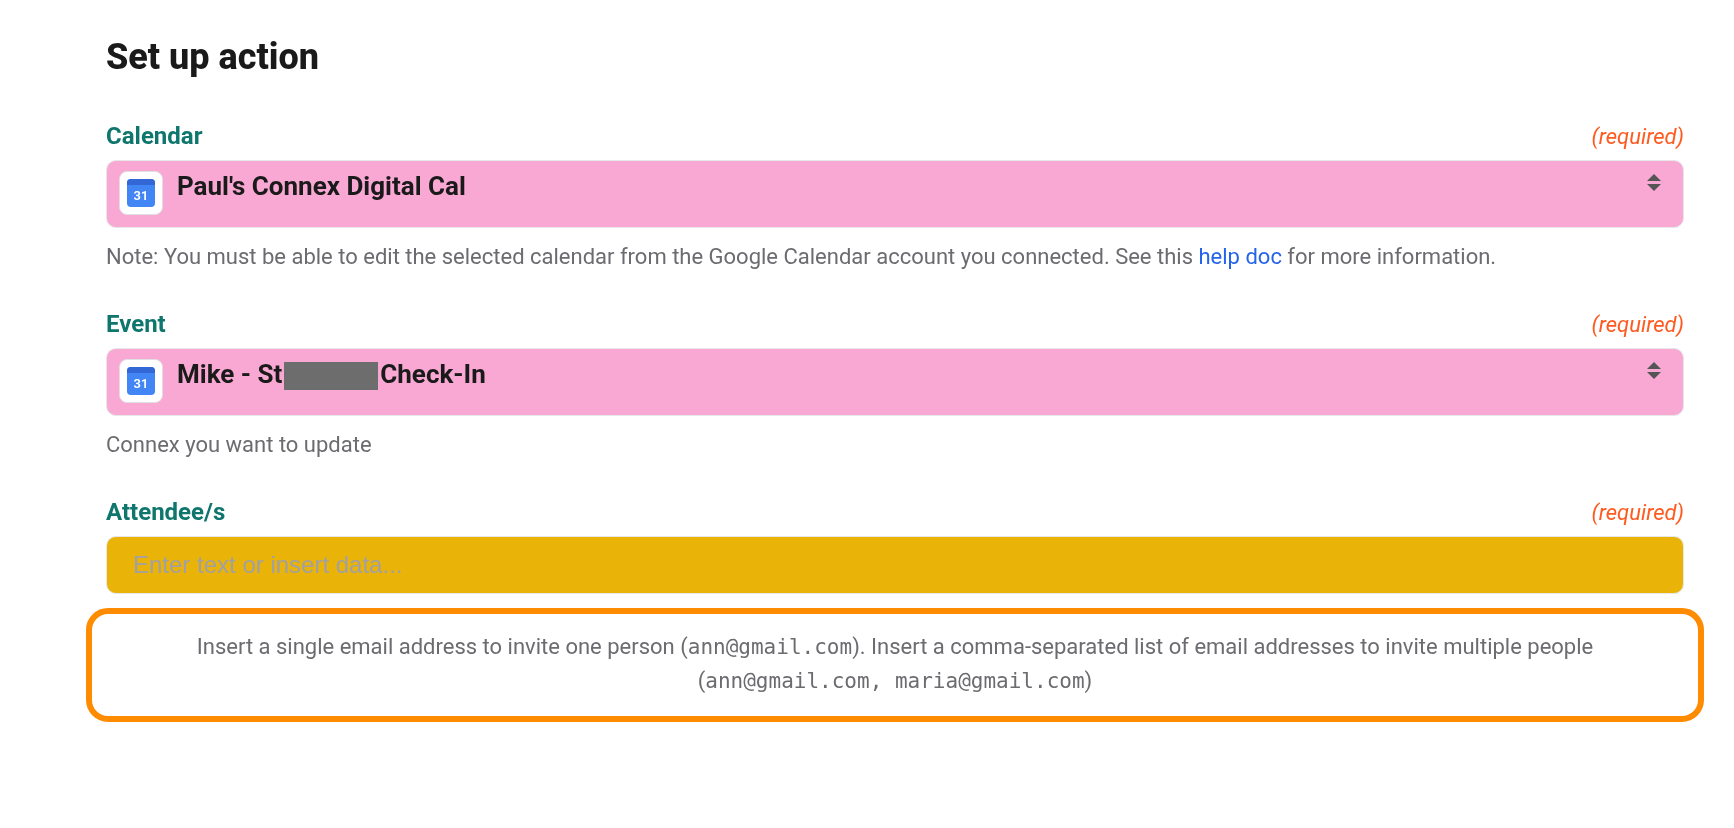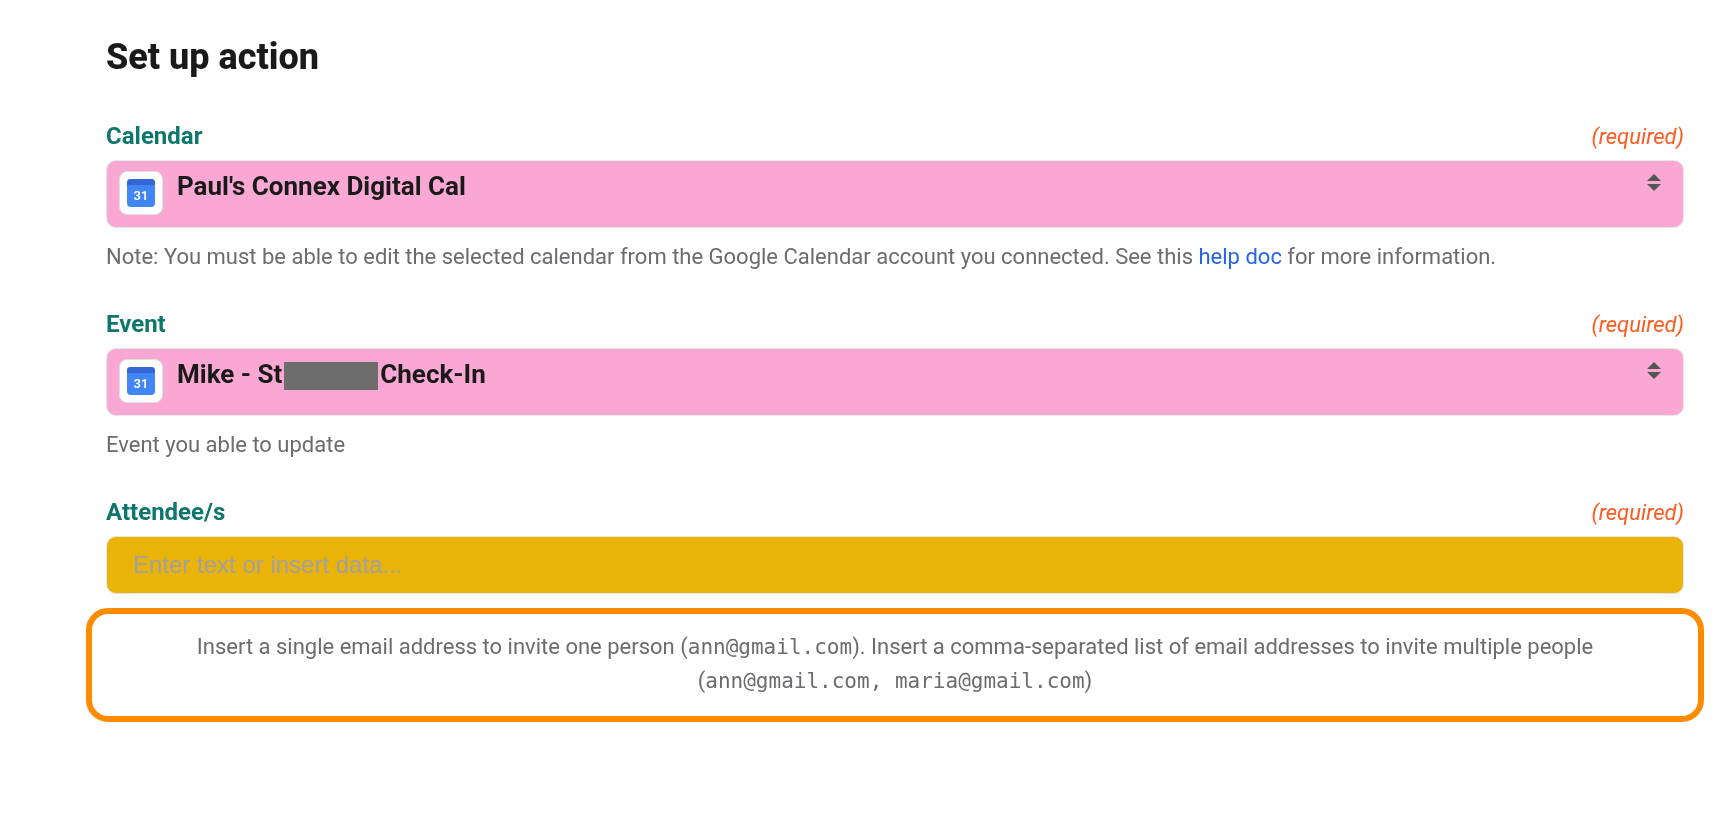--- a/index.html
+++ b/index.html
@@ -214,21 +214,21 @@
       <div class="select-value">
         <span>Mike - St</span>
           <span class="redact"></span>
           <span>Check-In</span>
       </div>
       <div class="select-caret">
         <div class="up"></div>
           <div class="down"></div>
       </div>
     </div>
-    <div class="help">Event you able to update</div>
+    <div class="help">Connex you want to update</div>
   </div>
 
   <div class="field" style="margin-bottom:0;">
     <div class="field-header">
       <div class="field-label">Attendee/s</div>
       <div class="field-required">(required)</div>
     </div>
     <div class="text-input">
       <input type="text" placeholder="Enter text or insert data..." style="">
     </div>

